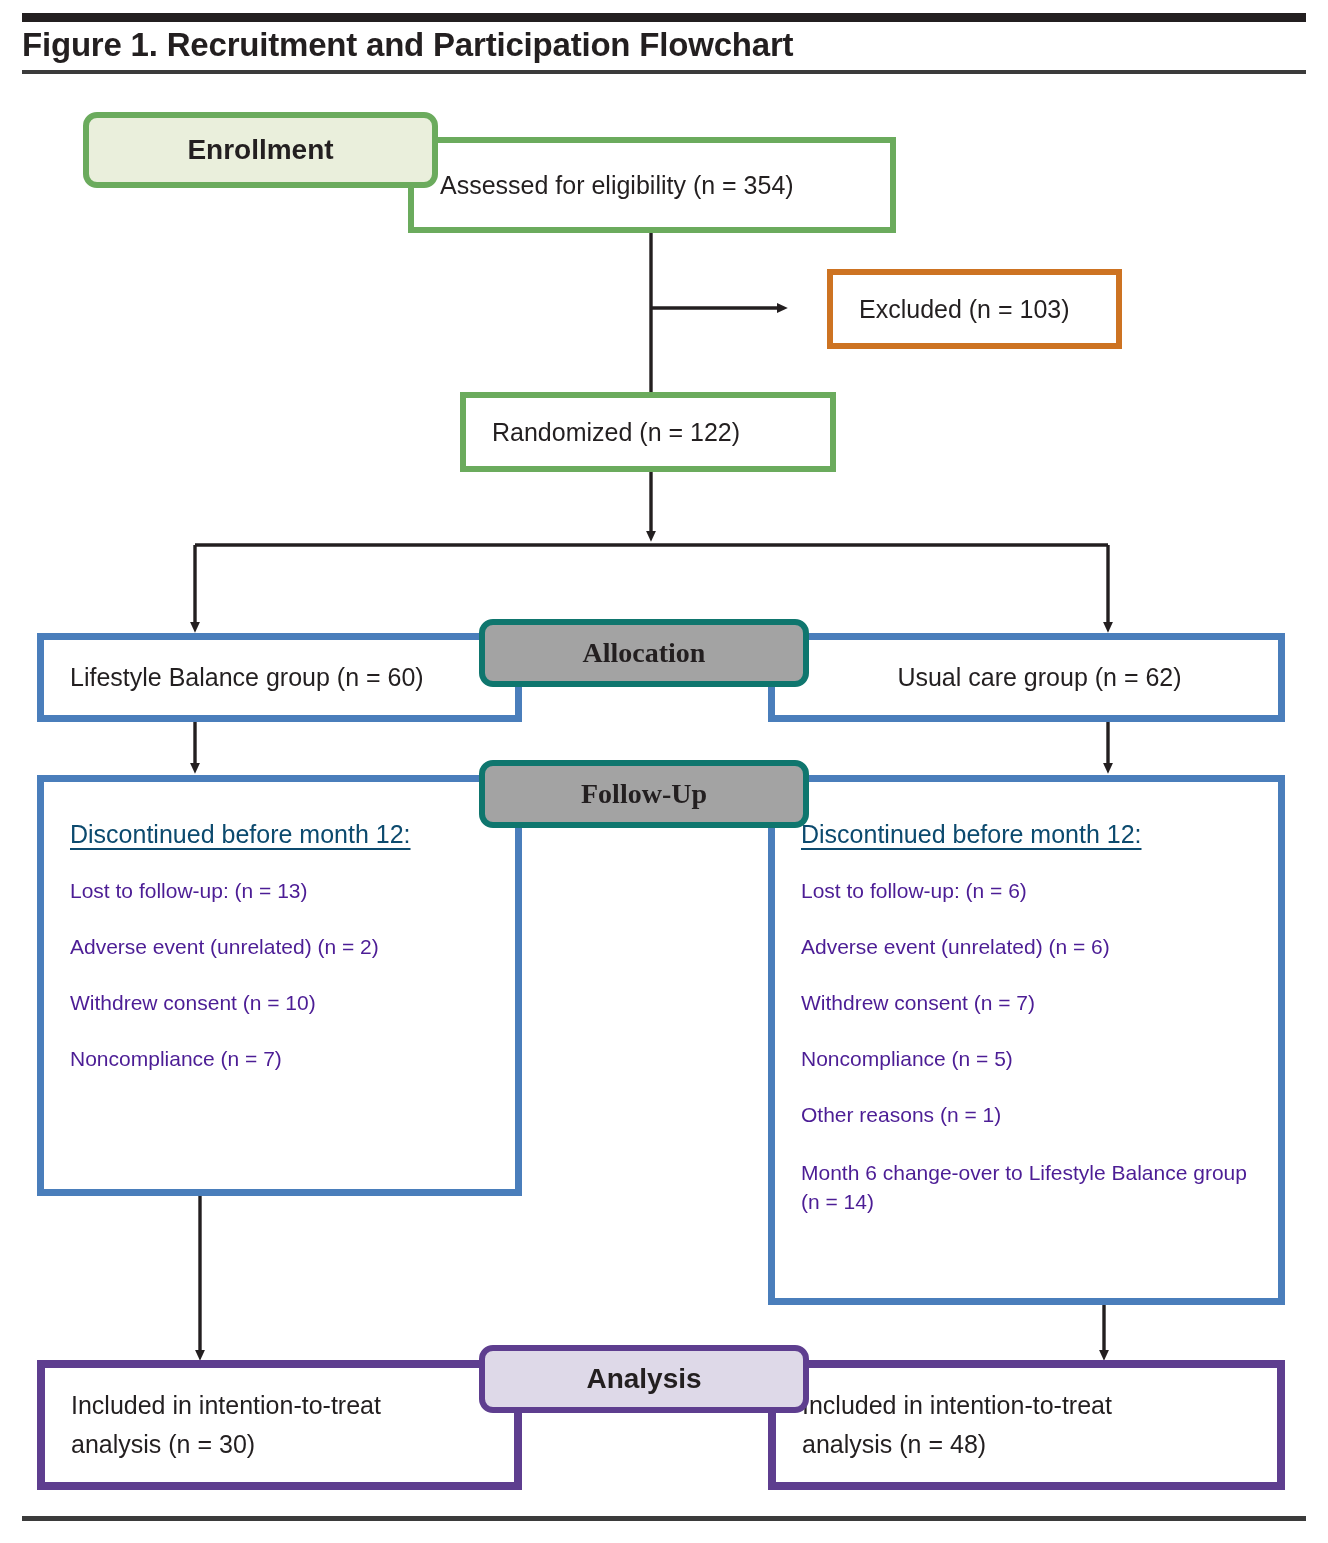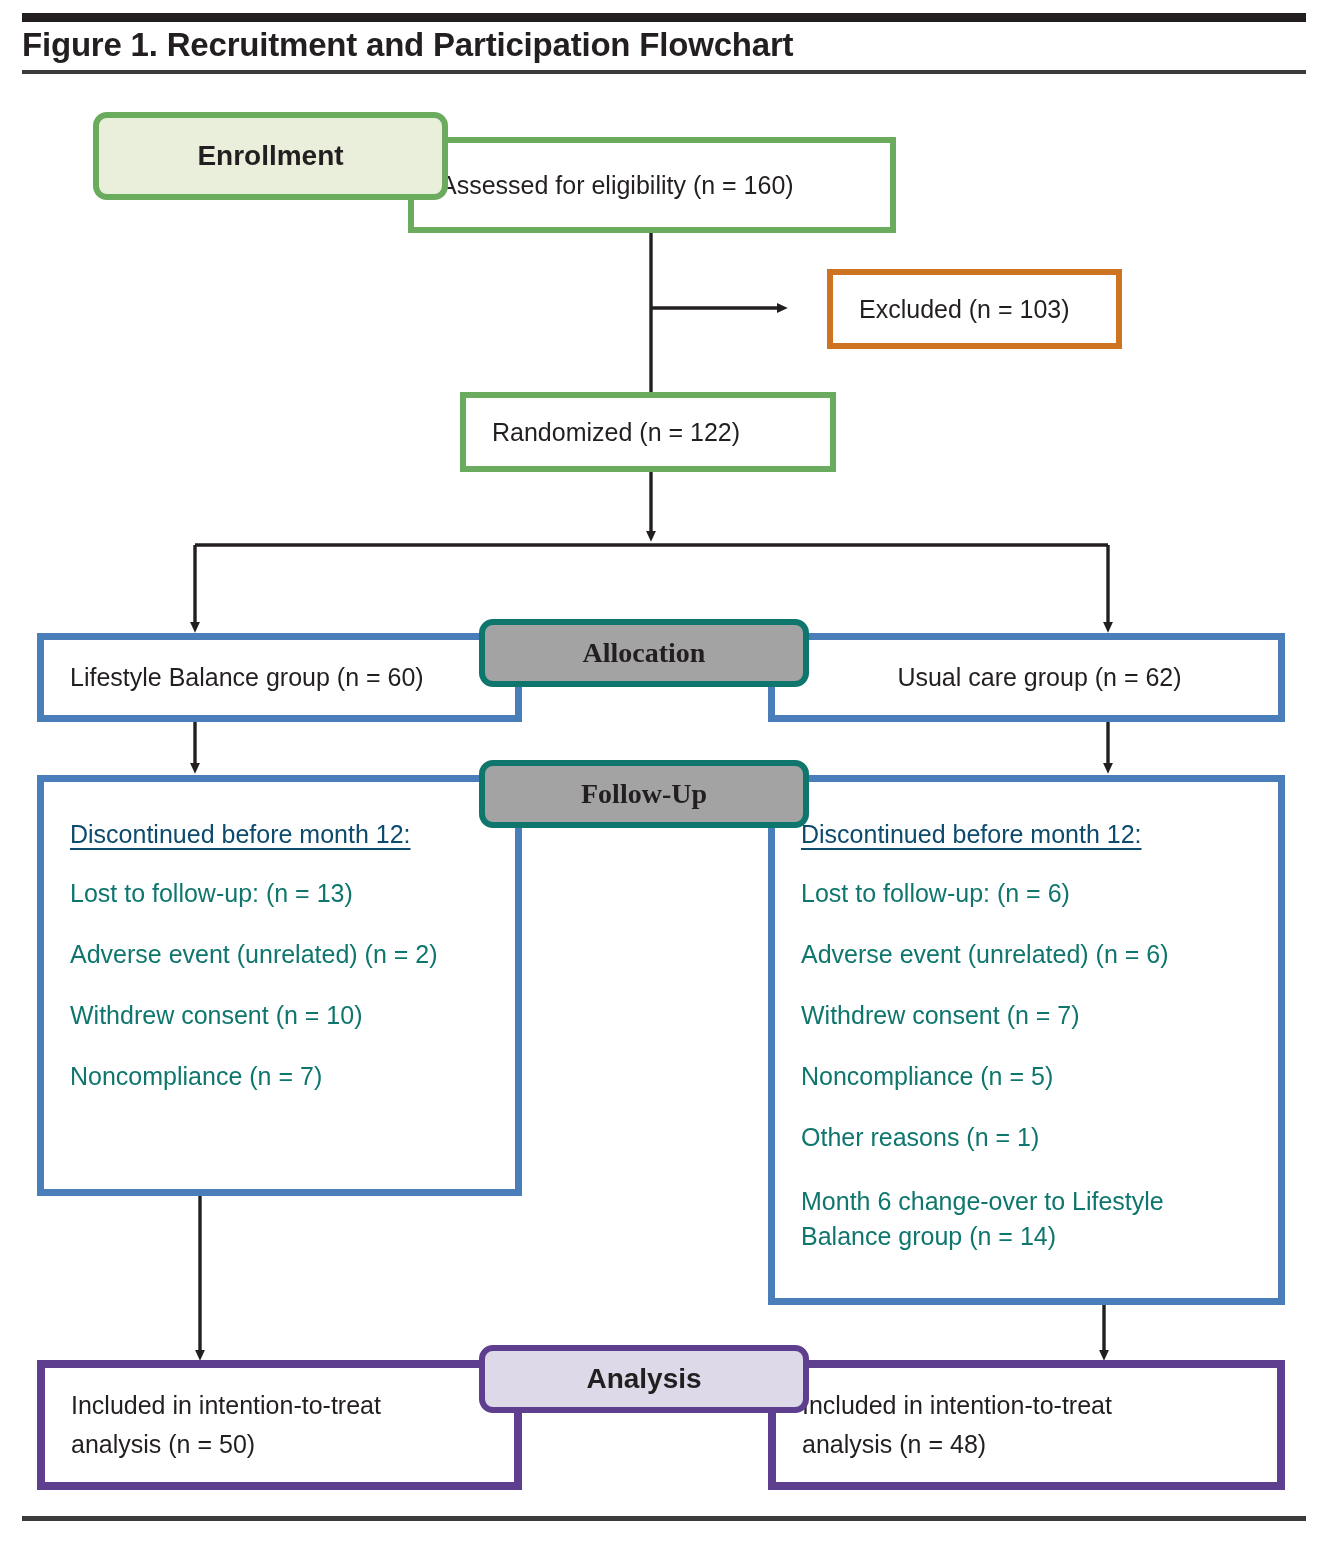--- a/index.html
+++ b/index.html
@@ -84,22 +84,22 @@
   }
   .listbox .head{
     font-size:25px;
     text-decoration:underline;
     text-underline-offset:5px;
     color:#0c4a6e;
     margin:12px 0 30px 0;
     white-space:nowrap;
   }
   .listbox .row{
-    font-size:25px;
-    color:#0f766e;
+    font-size:21px;
+    color:#4c1d95;
     margin:0 0 32px 0;
     white-space:nowrap;
   }
   .listbox .row.two{
     white-space:normal;
     line-height:1.38;
   }
 
   .twoline{
     font-size:25px;
@@ -134,24 +134,24 @@
     <path d="M1108,545 L1108,627" stroke="#231f20" stroke-width="3.4" fill="none" marker-end="url(#ah)"></path>
 
     <path d="M195,722 L195,768" stroke="#231f20" stroke-width="3.4" fill="none" marker-end="url(#ah)"></path>
     <path d="M1108,722 L1108,768" stroke="#231f20" stroke-width="3.4" fill="none" marker-end="url(#ah)"></path>
 
     <path d="M200,1196 L200,1355" stroke="#231f20" stroke-width="3.4" fill="none" marker-end="url(#ah)"></path>
     <path d="M1104,1305 L1104,1355" stroke="#231f20" stroke-width="3.4" fill="none" marker-end="url(#ah)"></path>
   </svg>
 
   <div class="box green" style="left:408px; top:137px; width:488px; height:96px;">
-    <span class="txt">Assessed for eligibility (n = 160)</span>
-  </div>
-
-  <div class="pill enroll" style="left:93px; top:112px; width:355px; height:88px;">
+    <span class="txt">Assessed for eligibility (n = 354)</span>
+  </div>
+
+  <div class="pill enroll" style="left:83px; top:112px; width:355px; height:76px;">
     <span>Enrollment</span>
   </div>
 
   <div class="box orange" style="left:792px; top:269px; width:295px; height:80px;margin-left:35px;">
     <span class="txt">Excluded (n = 103)</span>
   </div>
 
   <div class="box green" style="left:460px; top:392px; width:376px; height:80px;">
     <span class="txt">Randomized (n = 122)</span>
   </div>
@@ -186,21 +186,21 @@
     <div class="row two">Month 6 change-over to
 Lifestyle Balance group (n = 14)</div>
   </div>
 
   <div class="pill follow" style="left:479px; top:760px; width:330px; height:68px;">
     <span>Follow-Up</span>
   </div>
 
   <div class="box purple" style="left:37px; top:1360px; width:485px; height:130px;">
     <span class="twoline">Included in intention-to-treat
-analysis (n = 50)</span>
+analysis (n = 30)</span>
   </div>
 
   <div class="box purple" style="left:768px; top:1360px; width:517px; height:130px;">
     <span class="twoline">Included in intention-to-treat
 analysis (n = 48)</span>
   </div>
 
   <div class="pill analysis" style="left:479px; top:1345px; width:330px; height:68px;">
     <span>Analysis</span>
   </div>

